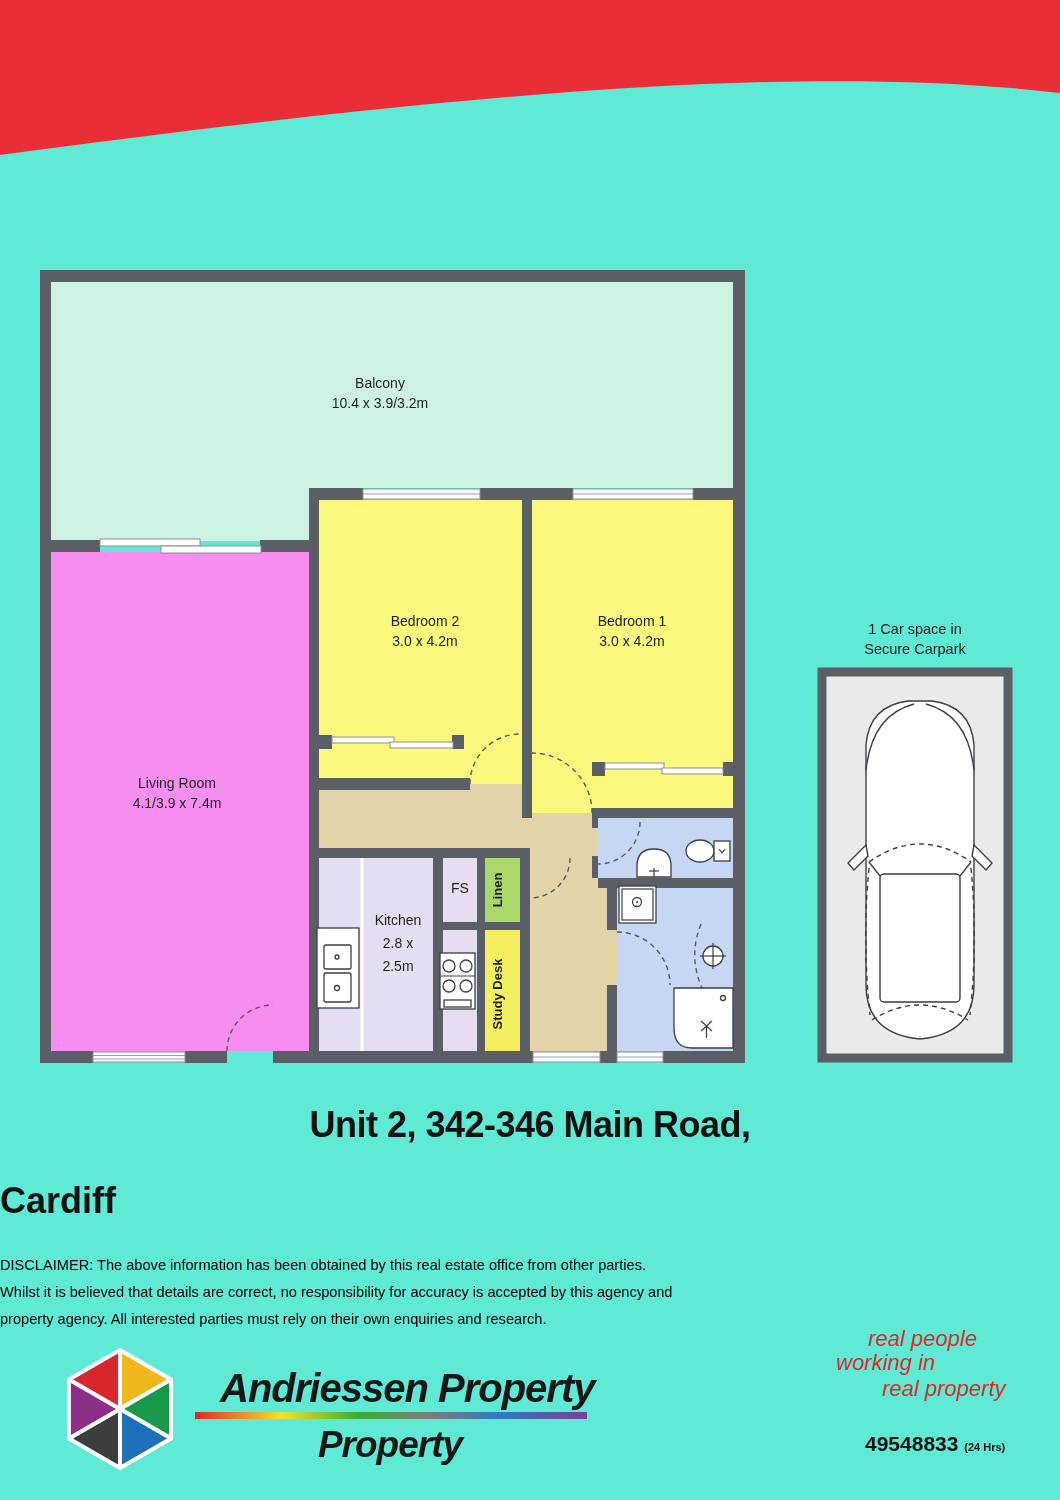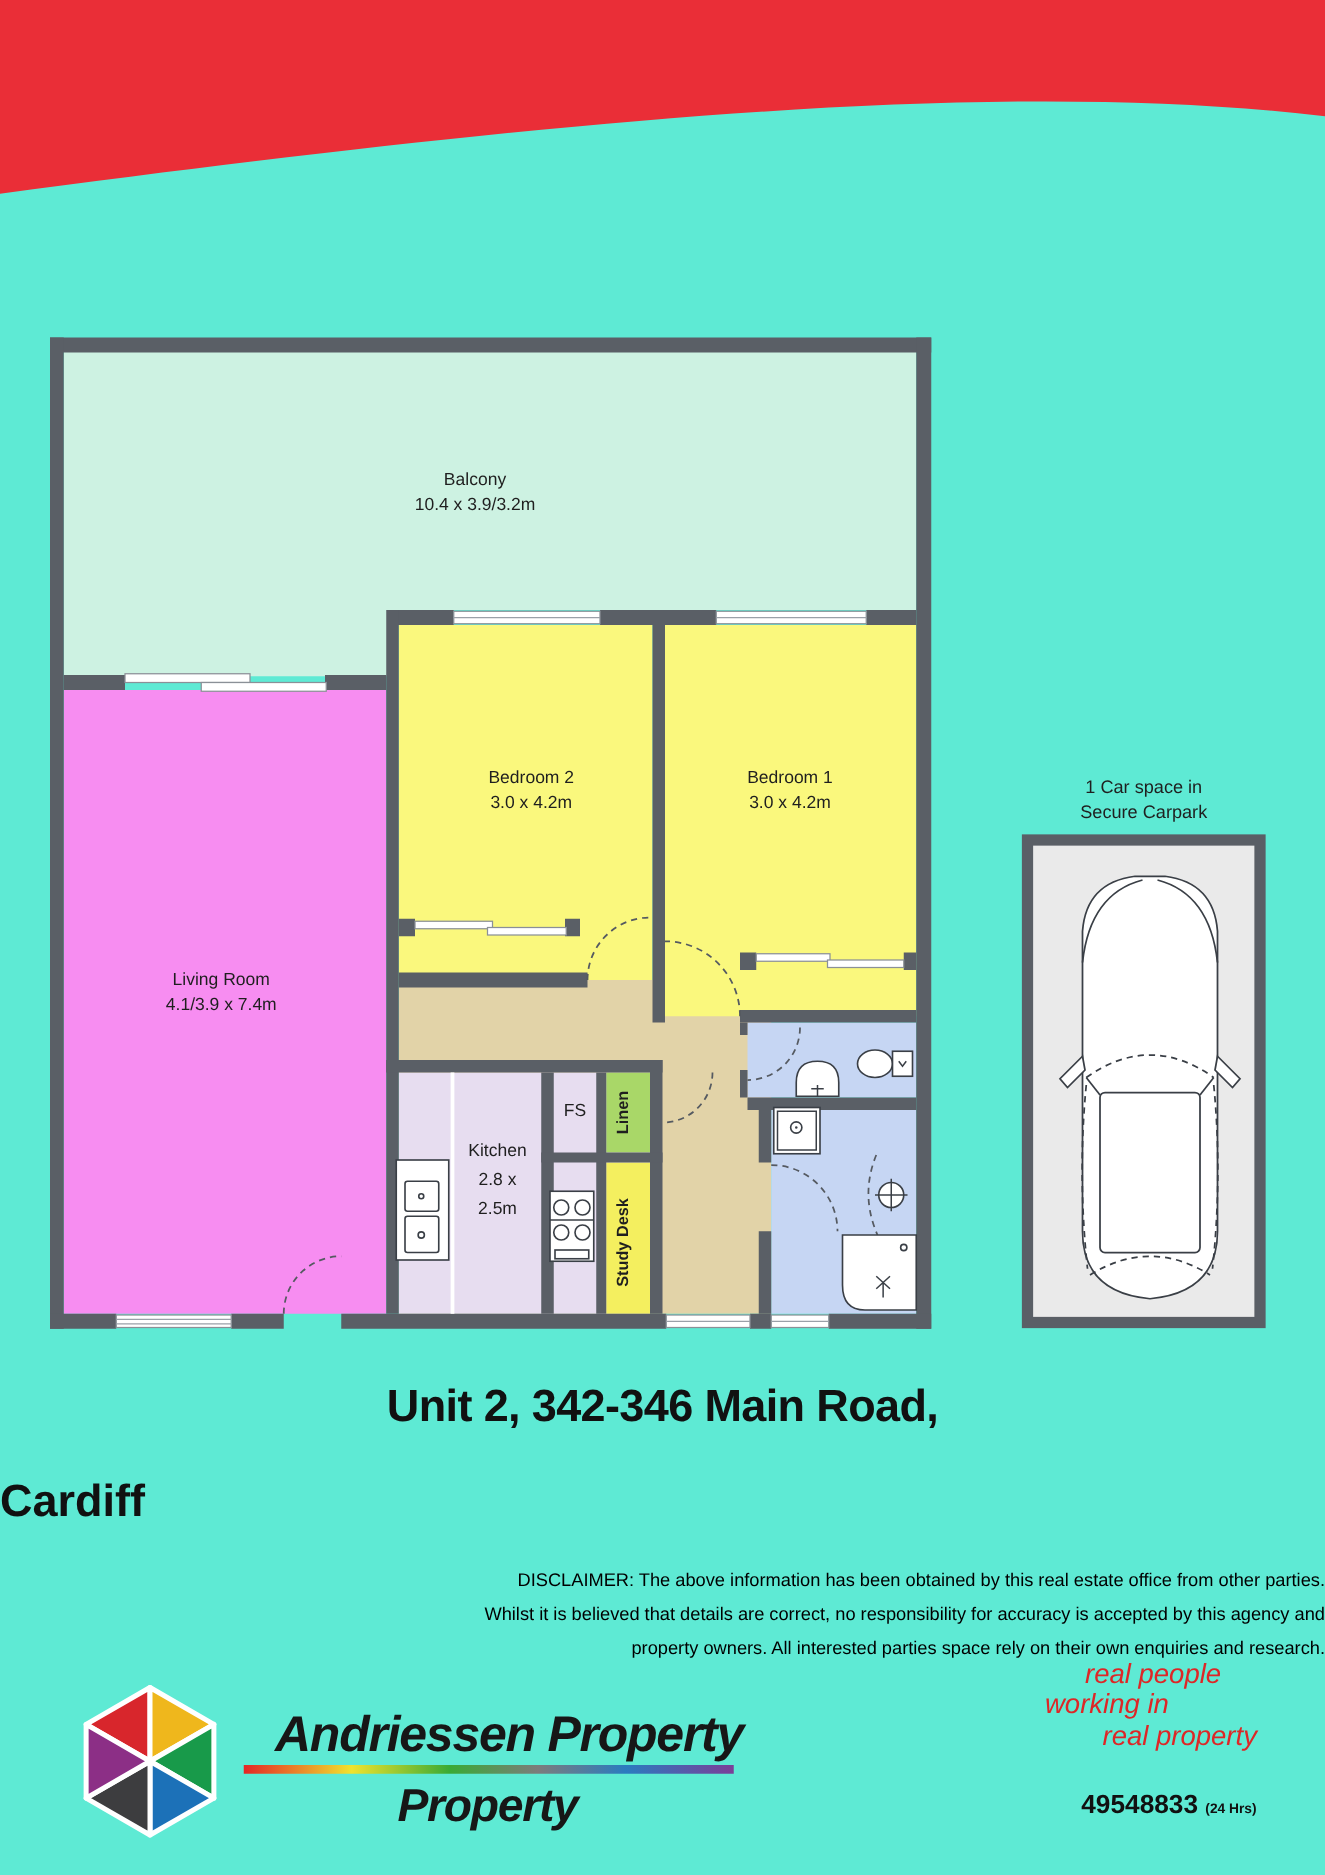--- a/index.html
+++ b/index.html
@@ -22,21 +22,21 @@
   .room-bedroom{fill:var(--bedroom);}
   .room-living{fill:var(--living);}
   .room-kitchen{fill:var(--kitchen);}
   .room-hall{fill:var(--hall);}
   .room-bath{fill:var(--bath);}
   .room-linen{fill:var(--linen);}
   .room-study{fill:var(--study);}
   .txt{position:absolute;color:#111;}
   .address1{left:0;top:1104px;width:1060px;text-align:center;font-size:36px;font-weight:bold;letter-spacing:-0.5px;}
   .address2{left:0;top:1180px;width:1060px;text-align:left;font-size:36px;font-weight:bold;}
-  .disclaimer{left:0;top:1252px;width:1060px;text-align:right;font-size:14.6px;line-height:27px;font-weight:500;color:#000;}
+  .disclaimer{left:0;top:1252px;width:1060px;text-align:left;font-size:14.6px;line-height:27px;font-weight:500;color:#000;}
   .brand1{left:193px;top:1366px;width:400px;font-size:40px;font-weight:bold;font-style:italic;letter-spacing:-1px;color:#171717;margin-left:27px;}
   .brand2{left:195px;top:1424px;width:390px;text-align:center;font-size:37px;font-weight:bold;font-style:italic;letter-spacing:-1px;color:#171717;}
   .rainbow{position:absolute;left:195px;top:1412px;width:392px;height:7px;
     background:linear-gradient(90deg,#e32726 0%,#f0e32e 22%,#3aaa35 42%,#7c7c7c 60%,#2b7bbf 78%,#7b3f98 100%);}
   .slogan{position:absolute;color:var(--slogan-red);font-style:italic;font-weight:normal;font-size:22px;}
   .slogan.l1{left:868px;top:1326px;}
   .slogan.l2{left:836px;top:1350px;}
   .slogan.l3{left:882px;top:1376px;}
   .phone{position:absolute;left:865px;top:1432px;font-size:21px;font-weight:bold;color:#111;}
   .phone .note{font-size:11px;font-weight:bold;}
@@ -236,21 +236,21 @@
     <polygon fill="var(--logo-purple)" points="120,1409 68.9,1438.5 68.9,1379.5"></polygon>
   </g>
 </svg>
 
 <div class="txt address1">Unit 2, 342-346 Main Road,</div>
 <div class="txt address2">Cardiff</div>
 
 <div class="txt disclaimer">
   <div>DISCLAIMER: The above information has been obtained by this real estate office from other parties.</div>
   <div>Whilst it is believed that details are correct, no responsibility for accuracy is accepted by this agency and</div>
-  <div>property owners. All interested parties space rely on their own enquiries and research.</div>
+  <div>property agency. All interested parties must rely on their own enquiries and research.</div>
 </div>
 
 <div class="txt brand1">Andriessen Property</div>
 <div class="rainbow"></div>
 <div class="txt brand2">Property</div>
 
 <div class="slogan l1">real people</div>
 <div class="slogan l2">working in</div>
 <div class="slogan l3">real property</div>
 

